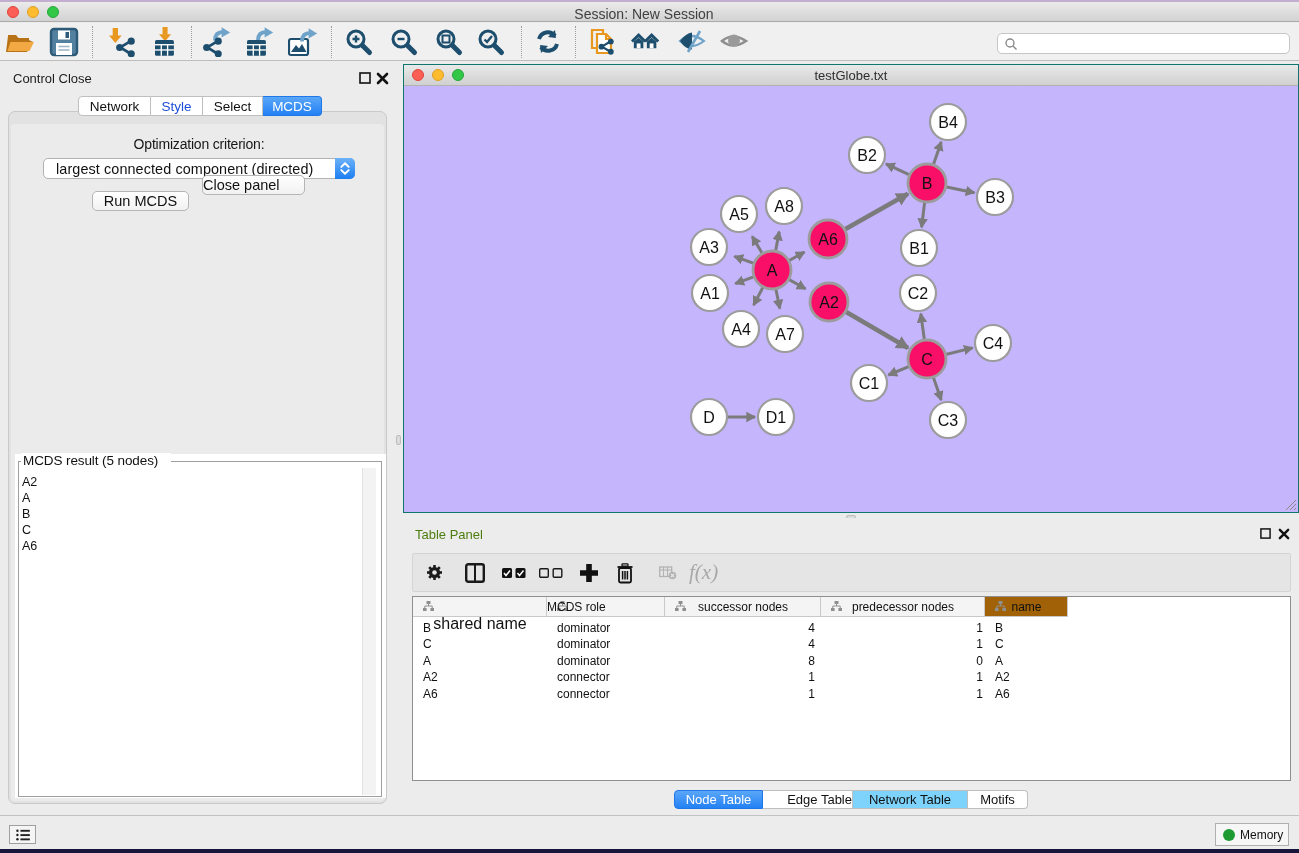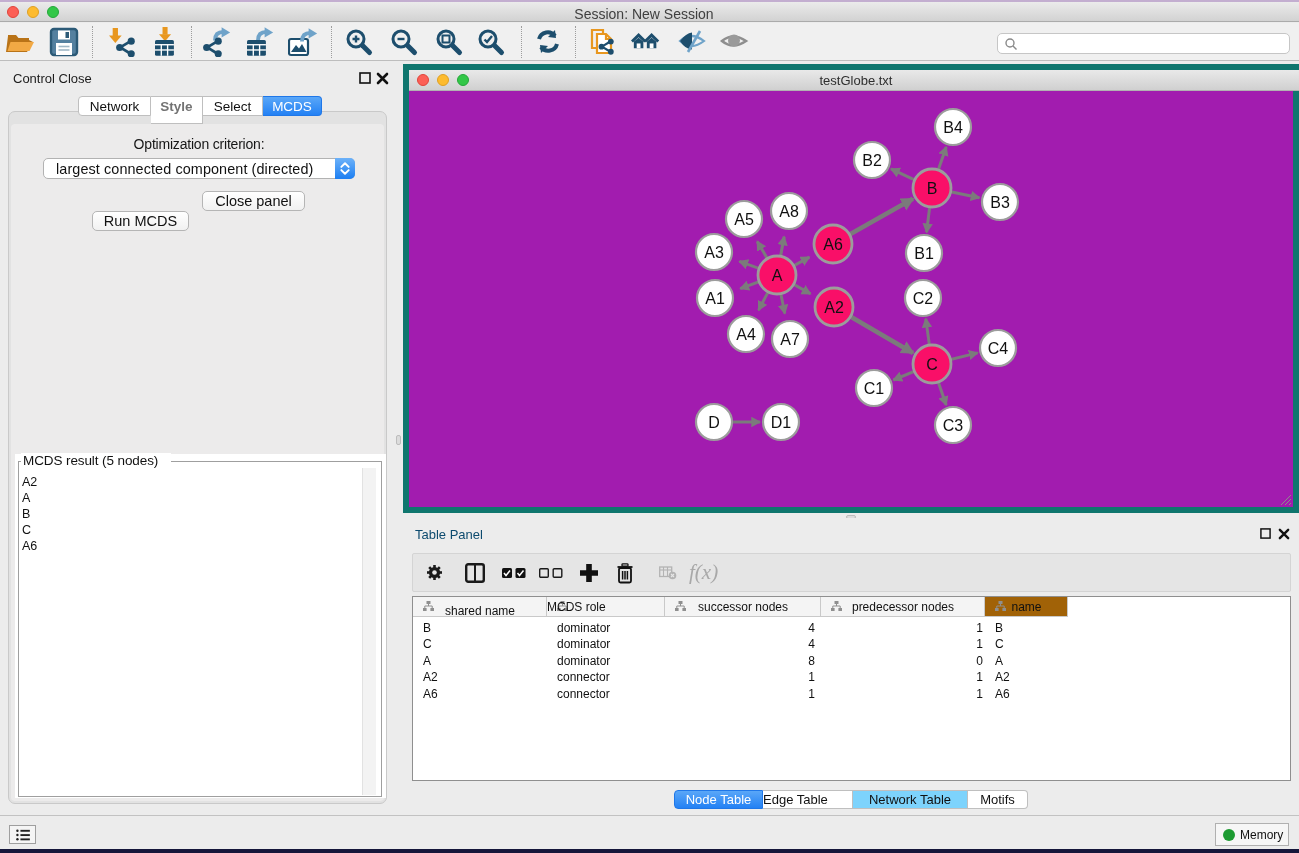--- a/index.html
+++ b/index.html
@@ -189,48 +189,48 @@
     </svg>
   <svg class="abs" style="left:376px;top:11px;" width="13" height="13" viewBox="0 0 13 13">
       <path d="M2 2 L11 11 M11 2 L2 11" stroke="#111" stroke-width="2.6" stroke-linecap="round"></path>
     </svg>
 
   <div class="abs" style="left:8px;top:50px;width:379px;height:693px;background:#e2e2e2;border:1px solid #c9c9c9;border-radius:7px;"></div>
   <div class="abs" style="left:11px;top:63px;width:373px;height:677px;background:#ecebeb;border-radius:4px;"></div>
 
   <div class="abs" style="left:78px;top:35px;height:20px;">
     <div class="abs" style="left:0;top:0;width:73px;height:20px;background:#fff;border:1px solid #bfbfbf;border-radius:4px 0 0 4px;text-align:center;font-size:13.5px;color:#111;line-height:19px;">Network</div>
-    <div class="abs" style="left:73px;top:0;width:52px;height:28px;background:#fff;border:1px solid #bfbfbf;border-left:none;text-align:center;font-size:13.5px;color:#737373;line-height:19px;font-weight:bold;">Style</div>
+    <div class="abs" style="left:73px;top:0;width:52px;height:20px;background:#fff;border:1px solid #bfbfbf;border-left:none;text-align:center;font-size:13.5px;color:#1d4ed8;line-height:19px;">Style</div>
     <div class="abs" style="left:125px;top:0;width:60px;height:20px;background:#fff;border:1px solid #bfbfbf;border-left:none;text-align:center;font-size:13.5px;color:#111;line-height:19px;">Select</div>
     <div class="abs" style="left:185px;top:0;width:59px;height:20px;background:linear-gradient(#5aa7f8,#2381f4);border:1px solid #1f77e8;border-left:none;border-radius:0 4px 4px 0;text-align:center;font-size:13.5px;color:#fff;line-height:19px;">MCDS</div>
   </div>
 
   <div class="abs" style="left:43px;top:97px;width:312px;height:21px;background:#fff;border:1px solid #b2b2b2;border-radius:5px;">
     <div class="abs" style="left:12px;top:2px;font-size:14.4px;letter-spacing:0.1px;color:#111;line-height:17px;">largest connected component (directed)</div>
     <div class="abs" style="right:-1px;top:-1px;width:20px;height:21px;background:linear-gradient(#6db2f9,#1c7ef2);border-radius:0 5px 5px 0;">
       <svg width="20" height="21" viewBox="0 0 19 19">
           <path d="M6 8 L9.5 4.5 L13 8" fill="none" stroke="#fff" stroke-width="1.8" stroke-linejoin="round" stroke-linecap="round"></path>
           <path d="M6 11 L9.5 14.5 L13 11" fill="none" stroke="#fff" stroke-width="1.8" stroke-linejoin="round" stroke-linecap="round"></path>
         </svg>
     </div>
   </div>
 
   <div class="abs" style="left:0;top:75px;width:398px;text-align:center;font-size:14px;letter-spacing:-0.2px;color:#161616;">Optimization criterion:</div>
 
-  <div class="abs" style="left:92px;top:130px;width:97px;height:20px;background:linear-gradient(#ffffff,#f1f1f1);border:1px solid #b5b5b5;border-radius:5px;text-align:center;font-size:14.5px;color:#111;line-height:19px;margin-top:20px;">Run MCDS</div>
-  <div class="abs" style="left:202px;top:130px;width:103px;height:20px;background:linear-gradient(#ffffff,#f1f1f1);border:1px solid #b5b5b5;border-radius:5px;text-align:center;font-size:14.5px;color:#111;line-height:19px;">Close panel</div>
+  <div class="abs" style="left:92px;top:130px;width:97px;height:20px;background:linear-gradient(#ffffff,#f1f1f1);border:1px solid #b5b5b5;border-radius:5px;text-align:center;font-size:14.5px;color:#111;line-height:19px;">Run MCDS</div>
+  <div class="abs" style="left:202px;top:114px;width:103px;height:20px;background:linear-gradient(#ffffff,#f1f1f1);border:1px solid #b5b5b5;border-radius:5px;text-align:left;font-size:14.5px;color:#111;line-height:19px;">Close panel</div>
 
   <div class="abs" style="left:15px;top:393px;width:371px;height:344px;background:#fff;"></div>
   <div class="abs" style="left:18px;top:400px;width:364px;height:336px;border:1px solid #9f9f9f;"></div>
   <div class="abs" style="left:21px;top:392px;width:150px;height:15px;background:#fff;font-size:13.5px;letter-spacing:-0.1px;color:#111;padding-left:2px;">MCDS result (5 nodes)</div>
   <div class="abs" style="left:362px;top:407px;width:14px;height:327px;background:#f3f3f3;border-left:1px solid #e2e2e2;"></div>
   <div class="abs" style="left:22px;top:413px;font-size:12.5px;color:#111;line-height:16px;">A2<br>A<br>B<br>C<br>A6</div>
 </div>
 
-<div id="netwin" class="abs" style="left:403px;top:64px;width:896px;height:449px;border:6px solid #0f766e;background:#a21caf;">
+<div id="netwin" class="abs" style="left:403px;top:64px;width:896px;height:449px;border:1px solid #0f766e;background:#c4b5fd;">
   <div class="abs" style="left:0;top:0;width:894px;height:21px;background:linear-gradient(#e9e9e9,#d0d0d0);border-bottom:1px solid #b2b2b2;">
     <div class="abs" style="left:8px;top:4px;width:12px;height:12px;border-radius:50%;background:#fc5f56;border:0.5px solid #e0443b;"></div>
     <div class="abs" style="left:28px;top:4px;width:12px;height:12px;border-radius:50%;background:#fdbb2f;border:0.5px solid #dfa023;"></div>
     <div class="abs" style="left:48px;top:4px;width:12px;height:12px;border-radius:50%;background:#33c748;border:0.5px solid #25a73a;"></div>
     <div class="abs" style="left:0;top:3px;width:894px;text-align:center;font-size:13px;color:#2e2e2e;">testGlobe.txt</div>
   </div>
   <svg id="graph" class="abs" style="left:0;top:22px;" width="894" height="426" viewBox="0 0 894 426">
     <defs>
         <marker id="arr" markerWidth="4" markerHeight="3.8" refX="2.9" refY="1.75" orient="auto" markerUnits="strokeWidth">
           <path d="M0,0 L3.3,1.75 L0,3.5 z" fill="#7b7b7b"></path>
@@ -305,21 +305,21 @@
 
   <svg class="abs" style="right:1px;bottom:1px;" width="14" height="14" viewBox="0 0 14 14">
     <path d="M13 3 L3 13 M13 7 L7 13 M13 11 L11 13" stroke="#8b8b8b" stroke-width="1"></path>
   </svg>
 </div>
 
 <div class="abs" style="left:846px;top:515px;width:10px;height:4px;background:#dcdcdc;border:1px solid #bdbdbd;border-radius:2px;"></div>
 <div class="abs" style="left:396px;top:435px;width:5px;height:10px;background:#dcdcdc;border:1px solid #bdbdbd;border-radius:2px;"></div>
 
 <div id="tablepanel" class="abs" style="left:403px;top:518px;width:896px;height:297px;background:#ececec;">
-  <div class="abs" style="left:12px;top:9px;font-size:13px;color:#0c4a6e;">Table Panel</div>
+  <div class="abs" style="left:12px;top:9px;font-size:13px;color:#4d7c0f;">Table Panel</div>
   <svg class="abs" style="left:857px;top:10px;" width="11" height="11" viewBox="0 0 12 12">
       <rect x="1" y="1" width="10" height="10" fill="none" stroke="#111" stroke-width="1.6"></rect>
     </svg>
   <svg class="abs" style="left:875px;top:10px;" width="12" height="12" viewBox="0 0 13 13">
       <path d="M2 2 L11 11 M11 2 L2 11" stroke="#111" stroke-width="2.6" stroke-linecap="round"></path>
     </svg>
 
   <div id="tptoolbar" class="abs" style="left:9px;top:35px;width:879px;height:39px;background:#e5e5e5;border:1px solid #d4d4d4;border-radius:2px;">
   <svg width="17" height="17" viewBox="0 0 17 17" style="position:absolute;left:13px;top:10px;">
 <g stroke="#1a1a1a" stroke-width="2.6">
@@ -369,21 +369,21 @@
 
   <div class="abs" style="left:9px;top:78px;width:879px;height:185px;background:#fff;border:1px solid #8f8f8f;"></div>
   <div id="thead" class="abs" style="left:10px;top:79px;height:20px;">
     <div class="abs" style="left:0px;top:0;width:134px;height:20px;background:#f4f4f4;border-right:1px solid #c9c9c9;border-bottom:1px solid #c9c9c9;">
         <svg width="11" height="11" viewBox="0 0 11 11" style="position:absolute;left:10px;top:4px;">
           <rect x="3.5" y="0" width="4" height="3" fill="#8f8f8f"></rect>
           <rect x="0" y="7" width="3.6" height="3" fill="#8f8f8f"></rect>
           <rect x="7.4" y="7" width="3.6" height="3" fill="#8f8f8f"></rect>
           <path d="M5.5 3 V5 M1.8 7 V5 H9.2 V7" stroke="#8f8f8f" stroke-width="1" fill="none"></path>
         </svg>
-        <div style="position:absolute;left:0;top:7px;width:134px;text-align:center;font-size:12px;color:#111;">shared name</div>
+        <div style="position:absolute;left:0;top:18px;width:134px;text-align:center;font-size:16px;color:#111;">shared name</div>
       </div>
     <div class="abs" style="left:134px;top:0;width:118px;height:20px;background:#f4f4f4;border-right:1px solid #c9c9c9;border-bottom:1px solid #c9c9c9;">
         <svg width="11" height="11" viewBox="0 0 11 11" style="position:absolute;left:10px;top:4px;">
           <rect x="3.5" y="0" width="4" height="3" fill="#8f8f8f"></rect>
           <rect x="0" y="7" width="3.6" height="3" fill="#8f8f8f"></rect>
           <rect x="7.4" y="7" width="3.6" height="3" fill="#8f8f8f"></rect>
           <path d="M5.5 3 V5 M1.8 7 V5 H9.2 V7" stroke="#8f8f8f" stroke-width="1" fill="none"></path>
         </svg>
         <div style="position:absolute;left:0;top:3px;width:118px;text-align:left;font-size:12px;color:#111;">MCDS role</div>
       </div>
@@ -438,21 +438,21 @@
     <div class="abs" style="left:582px;top:52px;font-size:12px;color:#111;">A2</div>
     <div class="abs" style="left:10px;top:68.5px;font-size:12px;color:#111;">A6</div>
     <div class="abs" style="left:144px;top:68.5px;font-size:12px;color:#111;">connector</div>
     <div class="abs" style="left:252px;top:68.5px;width:150px;text-align:right;font-size:12px;color:#111;">1</div>
     <div class="abs" style="left:408px;top:68.5px;width:162px;text-align:right;font-size:12px;color:#111;">1</div>
     <div class="abs" style="left:582px;top:68.5px;font-size:12px;color:#111;">A6</div>
   </div>
 
   <div class="abs" style="left:271px;top:272px;height:19px;">
     <div class="abs" style="left:0;top:0;width:89px;height:19px;background:linear-gradient(#5aa7f8,#2381f4);border:1px solid #1f77e8;border-radius:4px 0 0 4px;text-align:center;font-size:13px;color:#fff;line-height:18px;">Node Table</div>
-    <div class="abs" style="left:89px;top:0;width:90px;height:19px;background:#fff;border:1px solid #bfbfbf;border-left:none;text-align:left;font-size:13px;color:#111;line-height:18px;">Edge Table</div>
+    <div class="abs" style="left:89px;top:0;width:90px;height:19px;background:#fff;border:1px solid #bfbfbf;border-left:none;text-align:right;font-size:13px;color:#111;line-height:18px;">Edge Table</div>
     <div class="abs" style="left:179px;top:0;width:115px;height:19px;background:#7dd3fc;border:1px solid #bfbfbf;border-left:none;text-align:center;font-size:13px;color:#111;line-height:18px;">Network Table</div>
     <div class="abs" style="left:294px;top:0;width:60px;height:19px;background:#fff;border:1px solid #bfbfbf;border-left:none;border-radius:0 4px 4px 0;text-align:center;font-size:13px;color:#111;line-height:18px;">Motifs</div>
   </div>
 </div>
 
 <div class="abs" style="left:0;top:815px;width:1299px;height:34px;background:#ececec;border-top:1px solid #c2c2c2;">
   <div class="abs" style="left:9px;top:9px;width:27px;height:19px;background:#f5f5f5;border:1px solid #9f9f9f;">
     <svg width="14" height="12" style="position:absolute;left:6px;top:3px;" viewBox="0 0 16 14">
       <circle cx="1.5" cy="2" r="1.4" fill="#222"></circle>
         <rect x="5" y="1" width="11" height="2.2" fill="#222"></rect>

